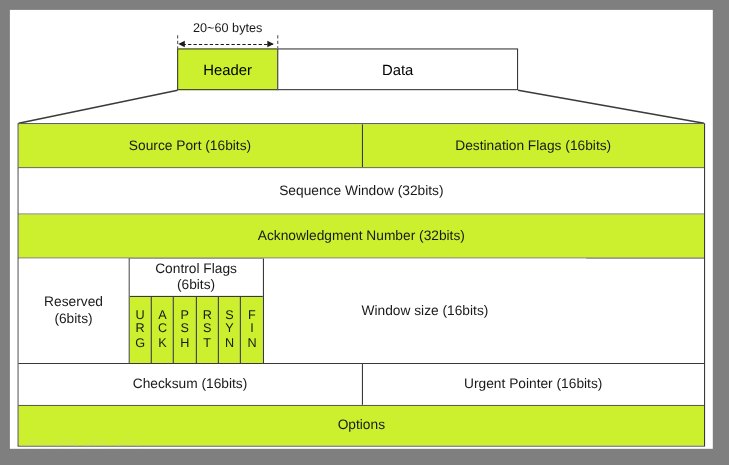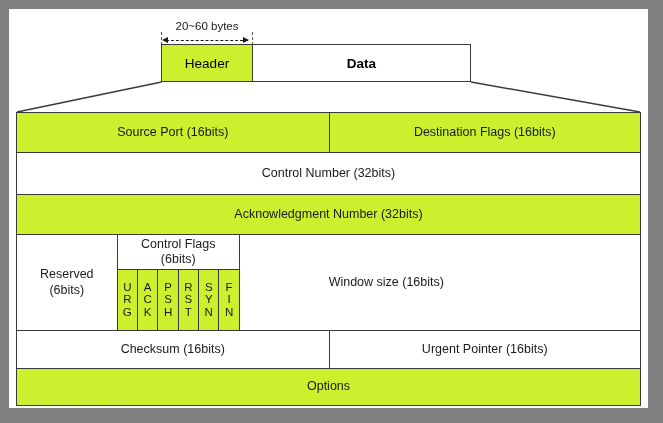--- a/index.html
+++ b/index.html
@@ -50,21 +50,21 @@
   .dim-arrow.l{left:153px;border-right:6px solid #1a1a1a;}
   .dim-arrow.r{left:234px;border-left:6px solid #1a1a1a;}
 
   .seg{
     position:absolute;top:35px;height:38px;
     border:1.4px solid #3a3a3a;box-sizing:border-box;
     display:flex;align-items:center;justify-content:center;
     font-size:13.5px;color:#000000;
   }
   #seg-header{left:152px;width:92px;background:#ccf02e;}
-  #seg-data{left:243px;width:219px;background:#ffffff;font-weight:bold;}
+  #seg-data{left:243px;width:219px;background:#ffffff;}
 
   
   #fan{position:absolute;left:0;top:0;width:639px;height:399px;pointer-events:none;}
 
   
   #tcp-table{
     position:absolute;left:7px;top:103px;width:625px;
     border:1.4px solid #3a3a3a;box-sizing:border-box;
     background:#fff;
   }
@@ -141,21 +141,21 @@
     </svg>
 
     <div id="tcp-table">
 
       <div class="trow h40">
         <div class="cell green w-half">Source Port (16bits)</div>
         <div class="cell green w-half">Destination Flags (16bits)</div>
       </div>
 
       <div class="trow h42">
-        <div class="cell white w-full">Control Number (32bits)</div>
+        <div class="cell white w-full">Sequence Window (32bits)</div>
       </div>
 
       <div class="trow h40">
         <div class="cell green w-full">Acknowledgment Number (32bits)</div>
       </div>
 
       <div class="trow h96" id="row-flags">
 
 
         <div class="cell white c-res">

